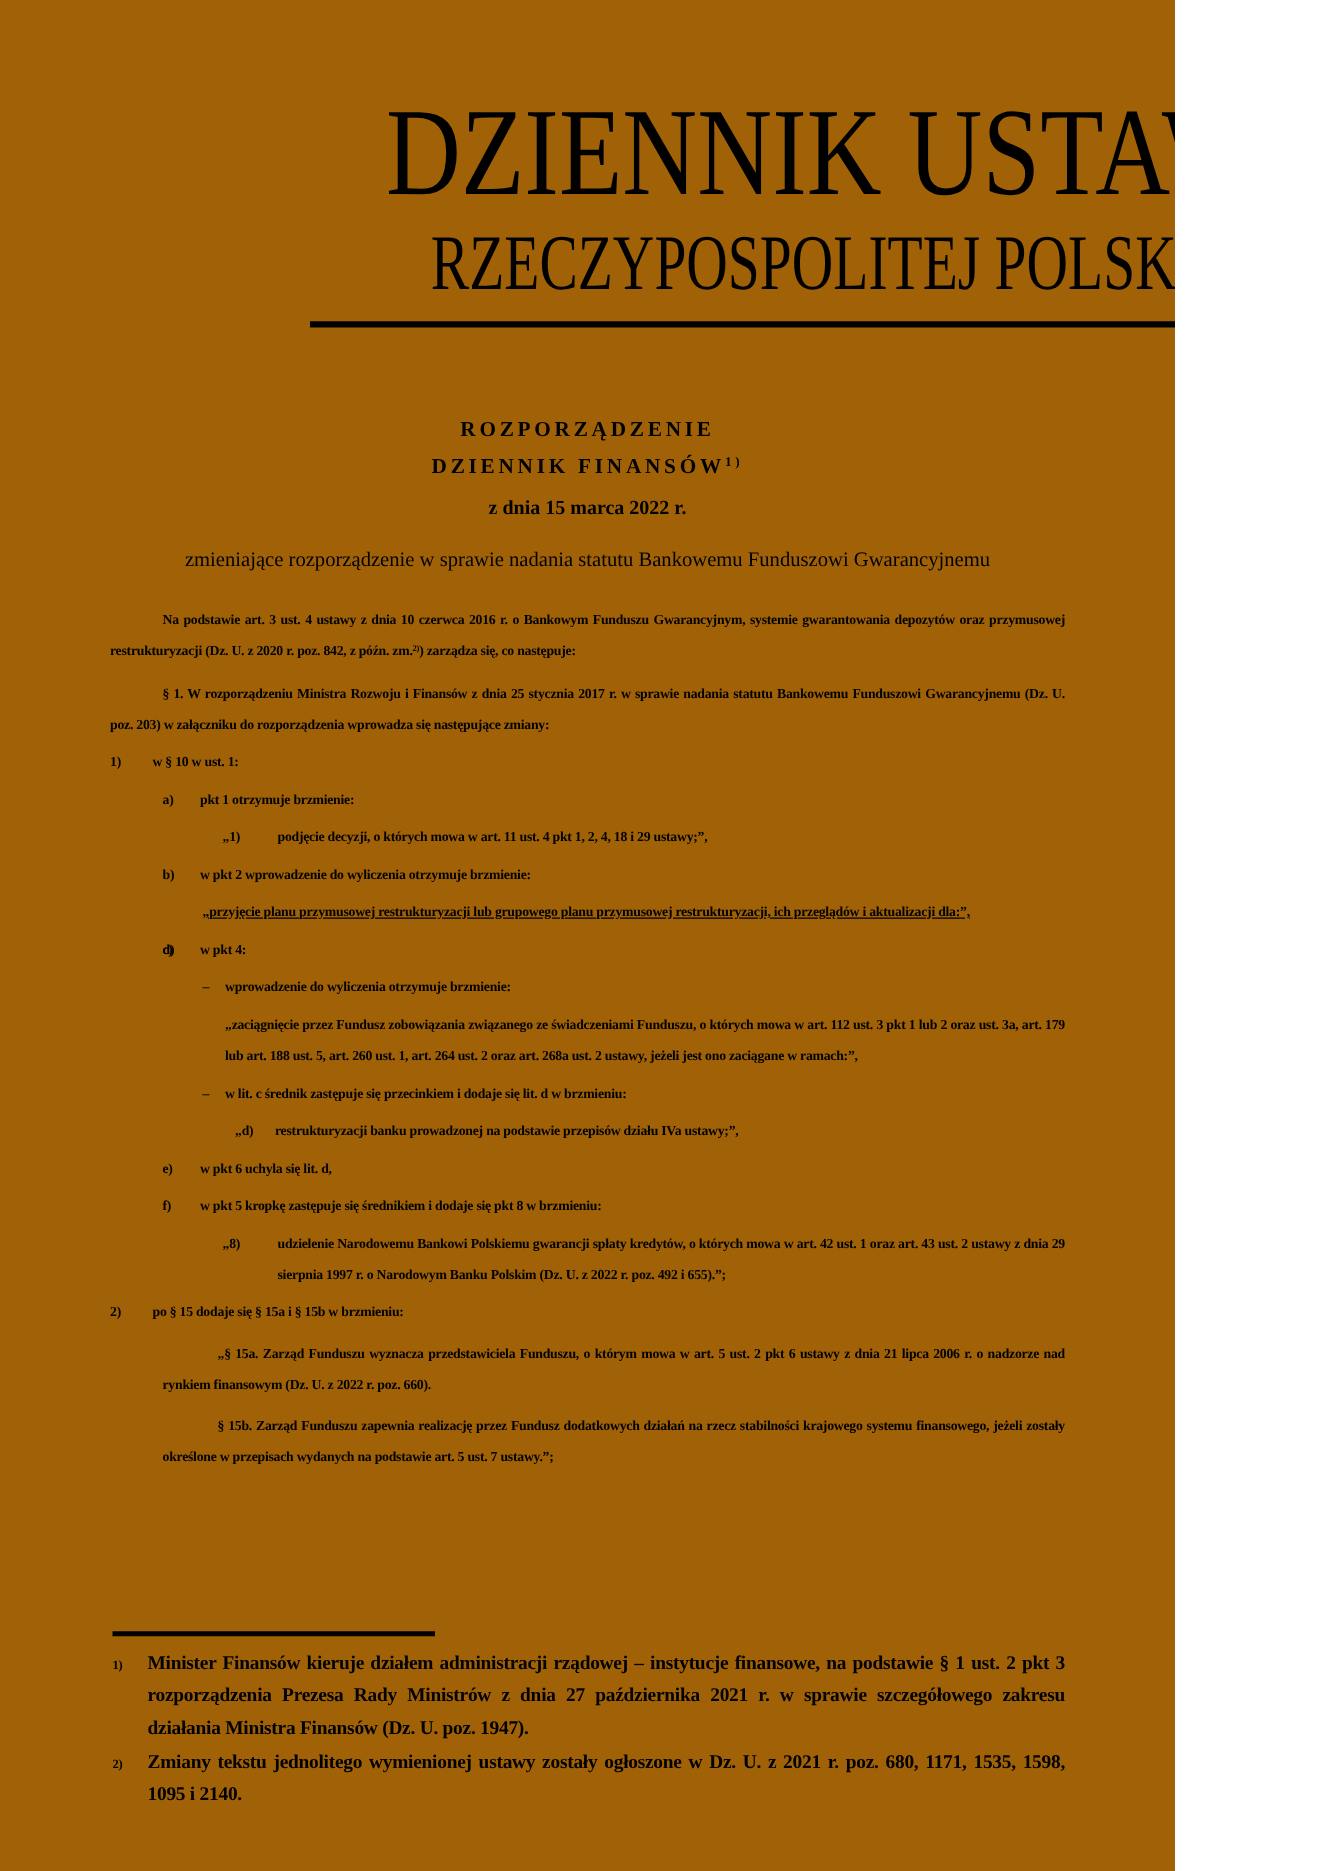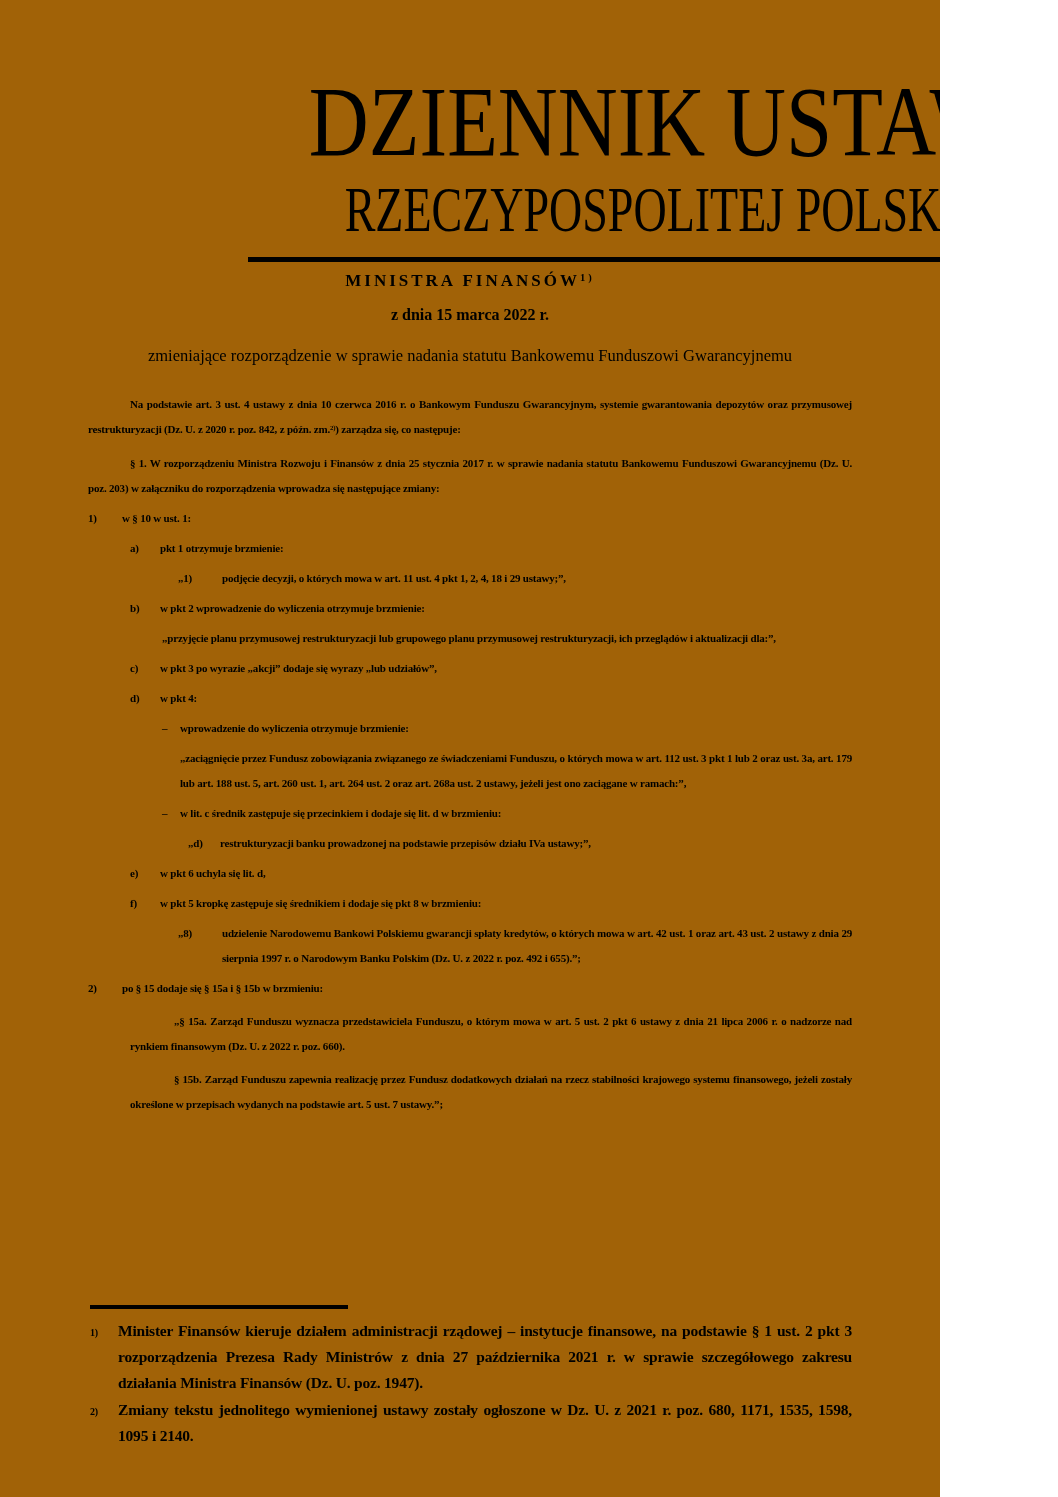--- a/index.html
+++ b/index.html
@@ -43,21 +43,21 @@
   
   .act-body { margin-top: 26px; font-size: 11px; line-height: 25px; letter-spacing: -0.2px; }
   .block { position: relative; margin: 5px 0 0 0; text-align: justify; }
   .block:first-child { margin-top: 0; }
   .marker { position: absolute; }
 
   .b-para  { text-indent: 42px; margin-top: 9px; }
   .b-item1 { padding-left: 34px; }  .b-item1 > .marker { left: 0; }
   .b-item2 { padding-left: 72px; }  .b-item2 > .marker { left: 42px; }
   .b-dash  { padding-left: 92px; }  .b-dash  > .marker { left: 74px; }
-  .b-qa    { padding-left: 74px; }
+  .b-qa    { padding-left: 74px; text-decoration: underline; }
   .b-qnum  { padding-left: 134px; } .b-qnum  > .marker { left: 90px; }
   .b-qdash { padding-left: 92px; }
   .b-qlit  { padding-left: 132px; } .b-qlit  > .marker { left: 100px; }
   .b-qpar  { padding-left: 42px; text-indent: 44px; margin-top: 8px; }
 
   .run-b { font-weight: 700; }
   sup.ref {
     font-size: 62%; line-height: 0; vertical-align: baseline;
     position: relative; top: -0.5em;
   }
@@ -78,34 +78,35 @@
 <div class="page">
 
   <header class="masthead">
     <div class="mast-title">DZIENNIK USTAW</div>
     <div class="mast-subtitle">RZECZYPOSPOLITEJ POLSKIEJ</div>
     <div class="mast-rule"></div>
   </header>
 
 
   <section class="act-header">
-    <div class="act-issuer"><span>MINISTRA FINANSÓW</span><sup class="ref">1)</sup></div>
+    <div class="act-type">ROZPORZĄDZENIE</div>
+    <div class="act-issuer"><span>DZIENNIK FINANSÓW</span><sup class="ref">1)</sup></div>
     <div class="act-date">z dnia 15 marca 2022 r.</div>
     <div class="act-subject">zmieniające rozporządzenie w sprawie nadania statutu Bankowemu Funduszowi Gwarancyjnemu</div>
   </section>
 
   <main class="act-body" id="act-body">
       <p class="block b-para"><span>Na podstawie art. 3 ust. 4 ustawy z dnia 10 czerwca 2016 r. o Bankowym Funduszu Gwarancyjnym, systemie gwarantowania depozytów oraz przymusowej restrukturyzacji (Dz. U. z 2020 r. poz. 842, z późn. zm.</span><sup class="ref">2)</sup><span>) zarządza się, co następuje:</span></p>
       <p class="block b-para"><span class="run-b">§ 1.</span><span> W rozporządzeniu Ministra Rozwoju i Finansów z dnia 25 stycznia 2017 r. w sprawie nadania statutu Bankowemu Funduszowi Gwarancyjnemu (Dz. U. poz. 203) w załączniku do rozporządzenia wprowadza się następujące zmiany:</span></p>
       <p class="block b-item1"><span class="marker">1)</span><span>w § 10 w ust. 1:</span></p>
       <p class="block b-item2"><span class="marker">a)</span><span>pkt 1 otrzymuje brzmienie:</span></p>
       <p class="block b-qnum"><span class="marker">„1)</span><span>podjęcie decyzji, o których mowa w art. 11 ust. 4 pkt 1, 2, 4, 18 i 29 ustawy;”,</span></p>
       <p class="block b-item2"><span class="marker">b)</span><span>w pkt 2 wprowadzenie do wyliczenia otrzymuje brzmienie:</span></p>
       <p class="block b-qa"><span>„przyjęcie planu przymusowej restrukturyzacji lub grupowego planu przymusowej restrukturyzacji, ich przeglądów i aktualizacji dla:”,</span></p>
-      <p class="block b-item2"><span class="marker">c)</span><span>w pkt 3 po wyrazie „akcji” dodaje się wyrazy „lub udziałów”,</span></p>
+      <p class="block b-item2"><span class="marker">c)</span></p>
       <p class="block b-item2"><span class="marker">d)</span><span>w pkt 4:</span></p>
       <p class="block b-dash"><span class="marker">–</span><span>wprowadzenie do wyliczenia otrzymuje brzmienie:</span></p>
       <p class="block b-qdash"><span>„zaciągnięcie przez Fundusz zobowiązania związanego ze świadczeniami Funduszu, o których mowa w art. 112 ust. 3 pkt 1 lub 2 oraz ust. 3a, art. 179 lub art. 188 ust. 5, art. 260 ust. 1, art. 264 ust. 2 oraz art. 268a ust. 2 ustawy, jeżeli jest ono zaciągane w ramach:”,</span></p>
       <p class="block b-dash"><span class="marker">–</span><span>w lit. c średnik zastępuje się przecinkiem i dodaje się lit. d w brzmieniu:</span></p>
       <p class="block b-qlit"><span class="marker">„d)</span><span>restrukturyzacji banku prowadzonej na podstawie przepisów działu IVa ustawy;”,</span></p>
       <p class="block b-item2"><span class="marker">e)</span><span>w pkt 6 uchyla się lit. d,</span></p>
       <p class="block b-item2"><span class="marker">f)</span><span>w pkt 5 kropkę zastępuje się średnikiem i dodaje się pkt 8 w brzmieniu:</span></p>
       <p class="block b-qnum"><span class="marker">„8)</span><span>udzielenie Narodowemu Bankowi Polskiemu gwarancji spłaty kredytów, o których mowa w art. 42 ust. 1 oraz art. 43 ust. 2 ustawy z dnia 29 sierpnia 1997 r. o Narodowym Banku Polskim (Dz. U. z 2022 r. poz. 492 i 655).”;</span></p>
       <p class="block b-item1"><span class="marker">2)</span><span>po § 15 dodaje się § 15a i § 15b w brzmieniu:</span></p>
       <p class="block b-qpar"><span class="run-b">„§ 15a.</span><span> Zarząd Funduszu wyznacza przedstawiciela Funduszu, o którym mowa w art. 5 ust. 2 pkt 6 ustawy z dnia 21 lipca 2006 r. o nadzorze nad rynkiem finansowym (Dz. U. z 2022 r. poz. 660).</span></p>

